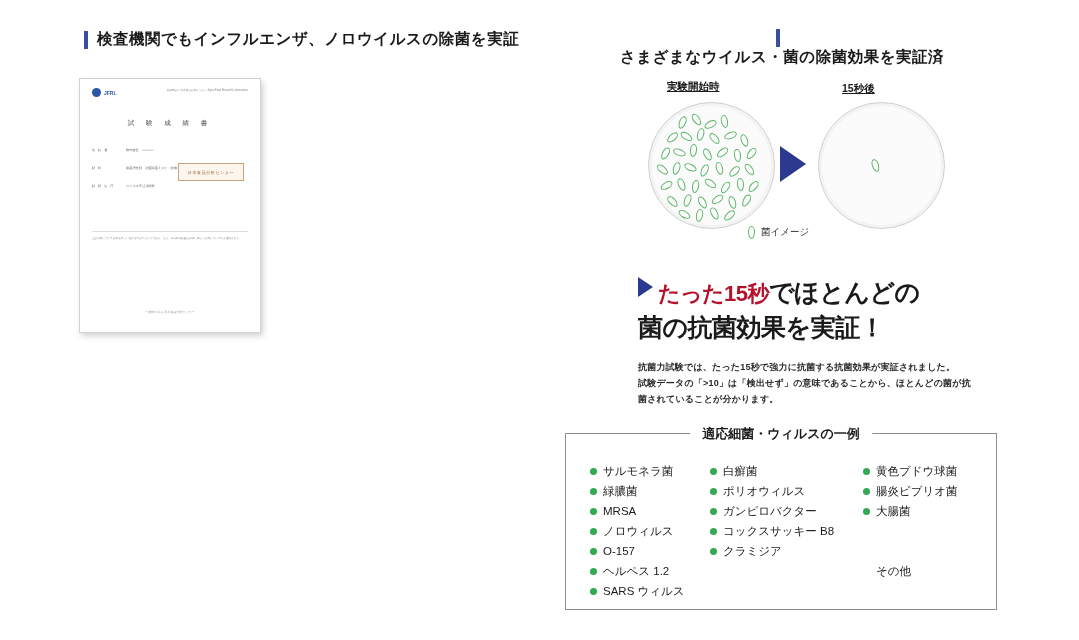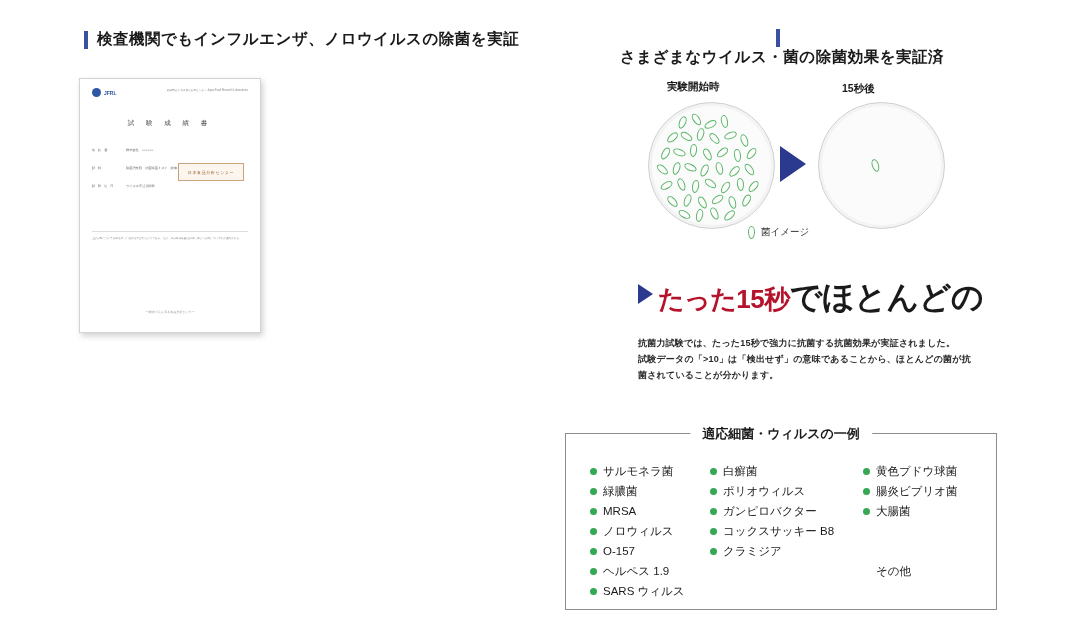--- a/index.html
+++ b/index.html
@@ -150,20 +150,21 @@
     top: 76px;
     width: 360px;
     height: 180px;
   }
   .dish-label {
     position: absolute;
     font-size: 10.5px;
     color: #1a1a1a;
     font-weight: bold;
     white-space: nowrap;
+    text-decoration: underline;
   }
   #dish-label-before { left: 47px;  top: 4px; }
   #dish-label-after  { left: 222px; top: 6px; }
 
   .dish {
     position: absolute;
     border-radius: 50%;
     background: #fbfbfb;
     border: 1.5px solid #cfcfcf;
     box-shadow: inset 0 0 0 3px #f3f3f3;
@@ -228,26 +229,26 @@
     border-left: 15px solid #2b3a8f;
     border-top: 10px solid transparent;
     border-bottom: 10px solid transparent;
     margin-right: 5px;
     position: relative;
     top: -4px;
     flex: none;
   }
   .hl-red {
     color: #b5122b;
-    font-size: 26px;
+    font-size: 22px;
     letter-spacing: -0.5px;
   }
   .hl-blk {
     color: #1a1a1a;
-    font-size: 32px;
+    font-size: 25px;
     letter-spacing: -0.5px;
   }
   #headline .line2 {
     margin-top: 2px;
     font-weight: bold;
     white-space: nowrap;
   }
   #headline .line2 .hl-blk { font-size: 25px; }
 
   #headline .body {
@@ -415,20 +416,23 @@
     <span>菌イメージ</span>
   </div>
 </div>
 
 <div id="headline">
   <div class="line1">
     <span class="tri"></span>
     <span class="hl-red">たった15秒</span>
     <span class="hl-blk">でほとんどの</span>
   </div>
+  <div class="line2">
+    <span class="hl-blk">菌の抗</span><span class="hl-blk">菌効果を実証！</span>
+  </div>
   <div class="body" style="white-space:pre-line;">抗菌力試験では、たった15秒で強力に抗菌する抗菌効果が実証されました。
 試験データの「&gt;10」は「検出せず」の意味であることから、ほとんどの菌が抗
 菌されていることが分かります。</div>
 </div>
 
 <div id="list-box">
   <div id="list-box-title">適応細菌・ウィルスの一例</div>
   <div id="list-cols">
 
     <div class="lcol" id="lcol1">
@@ -447,21 +451,21 @@
       <div class="litem">
           <span class="dot"></span>
           <span>ノロウィルス</span>
         </div>
       <div class="litem">
           <span class="dot"></span>
           <span>O-157</span>
         </div>
       <div class="litem">
           <span class="dot"></span>
-          <span>ヘルペス 1.9</span>
+          <span>ヘルペス 1.2</span>
         </div>
       <div class="litem">
           <span class="dot"></span>
           <span>SARS ウィルス</span>
         </div>
     </div>
 
     <div class="lcol" id="lcol2">
       <div class="litem">
           <span class="dot"></span>

